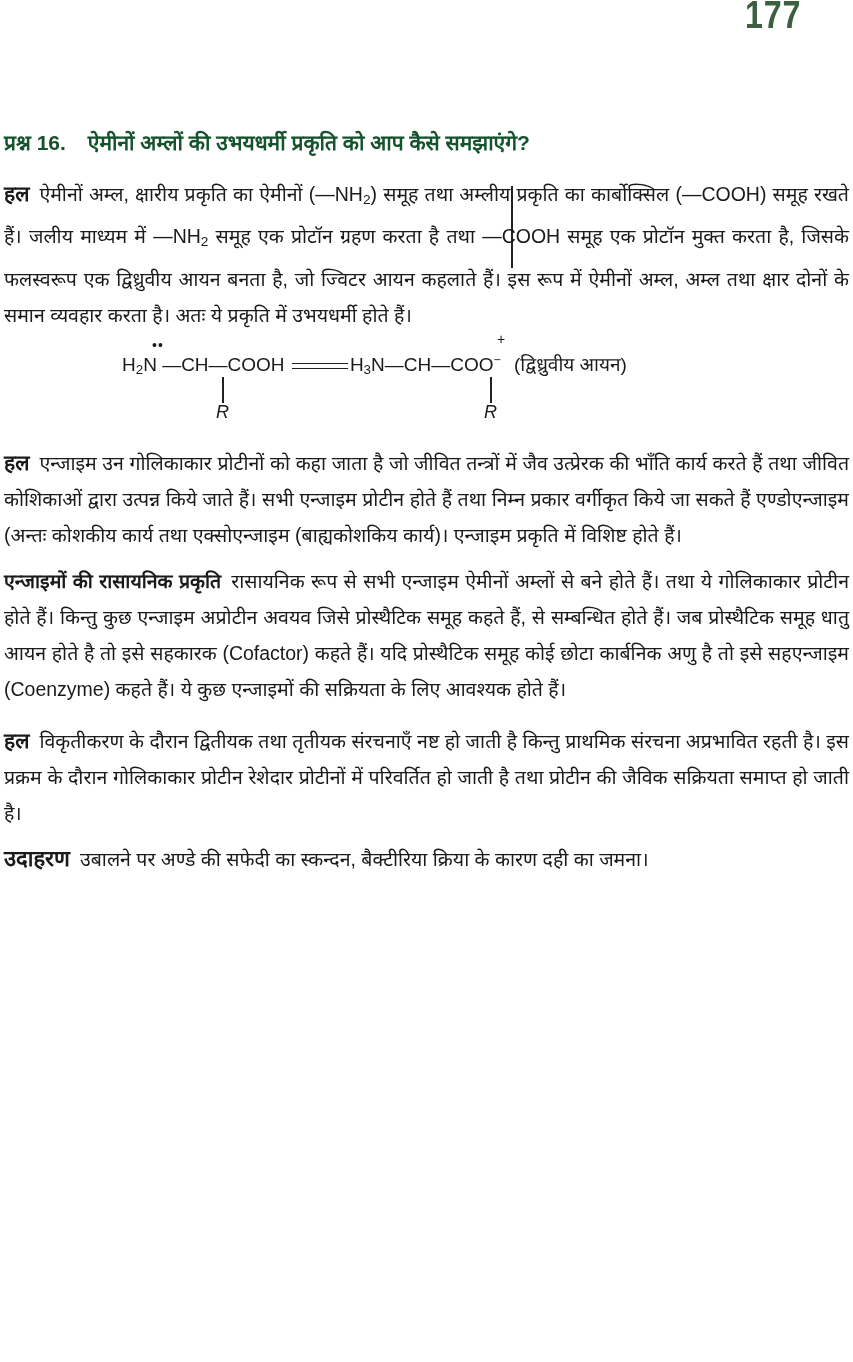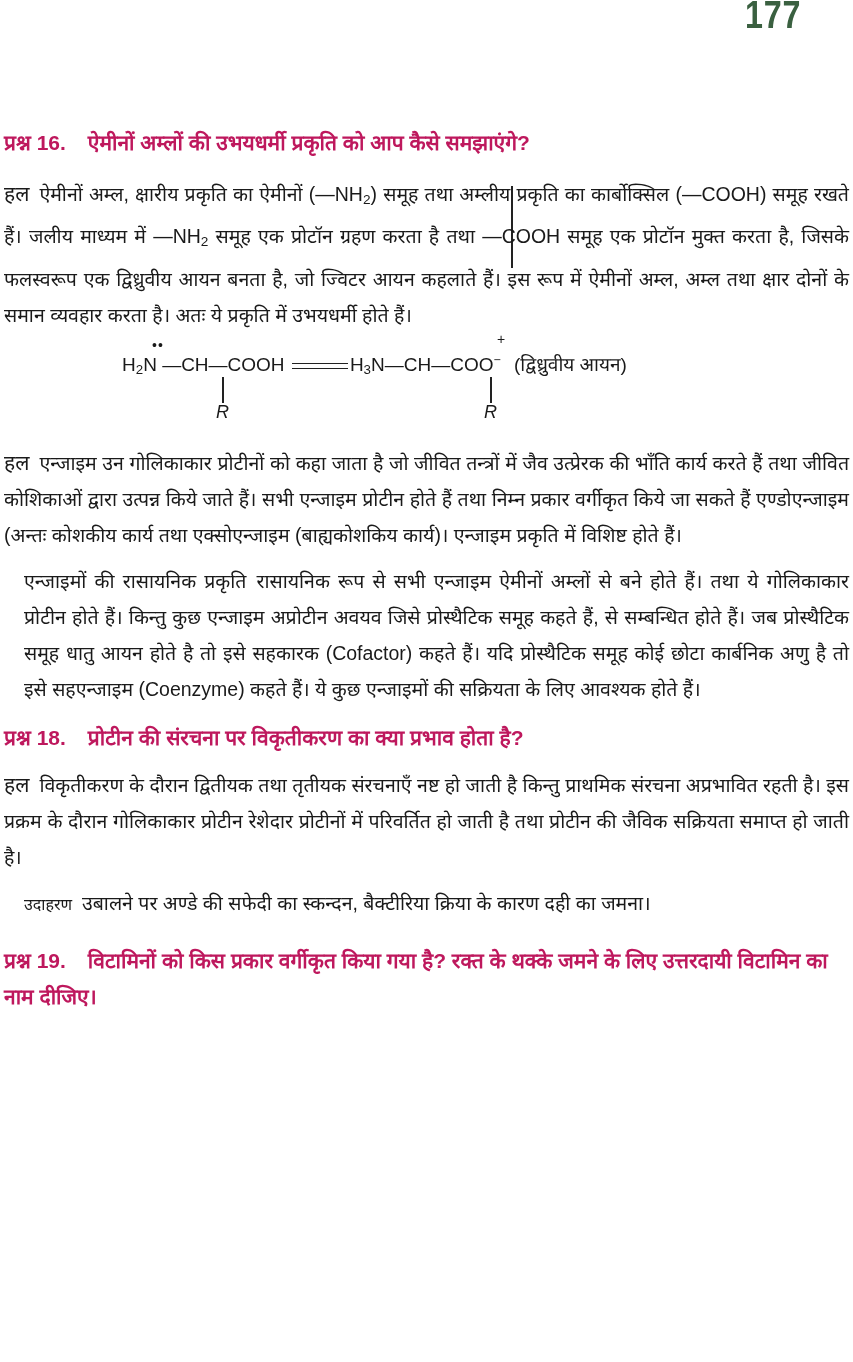--- a/index.html
+++ b/index.html
@@ -10,28 +10,28 @@
   }
   .page-number {
     position: absolute; top: -6px; right: 52px;
     font-family: "Liberation Sans", sans-serif;
     font-weight: 900; font-size: 38px; color: #3a6040;
     letter-spacing: 1px; transform: scaleX(0.85); transform-origin: right top;
   }
   .content { position: absolute; left: 4px; top: 128px; width: 845px; }
   .q-heading {
     font-weight: 700; font-size: 21px; line-height: 30px;
-    margin: 0; color: #be185d;
+    margin: 0; color: #14532d;
   }
   .q-heading .qnum { display: inline-block; margin-right: 22px; }
   .para {
     font-size: 19.5px; line-height: 36px; margin: 0; text-align: justify;
     text-align-last: left;
   }
-  .lead { font-weight: 400; font-size: 21px; margin-right: 10px; }
+  .lead { font-weight: 700; font-size: 21px; margin-right: 10px; }
   .sub { font-size: 0.7em; vertical-align: -0.25em; }
   .sup { font-size: 0.65em; vertical-align: 0.6em; }
 
   #q16 { margin-top: 0; }
   #q16-heading { margin-bottom: 18px; }
   #q16-answer { margin-bottom: 6px; }
 
   .equation {
     position: relative; height: 92px; margin-left: 118px; margin-top: 4px;
     font-size: 19px;
@@ -43,21 +43,21 @@
   .r-label { position: absolute; top: 63px; font-style: italic; font-size: 18px; }
   .eq-arrow { display: inline-block; width: 60px; position: relative; height: 14px; vertical-align: middle; }
   .eq-arrow::before, .eq-arrow::after {
     content: ""; position: absolute; left: 2px; right: 2px; height: 1.5px; background: #222;
   }
   .eq-arrow::before { top: 4px; }
   .eq-arrow::after { top: 9px; }
 
   #q17 { margin-top: 14px; }
   #q17-heading { margin-bottom: 18px; }
-  .mt10 { margin-top: 10px; margin-left: 20px; }
+  .mt10 { margin-top: 10px; }
   #q18 { margin-top: 16px; }
   #q18-heading { margin-bottom: 14px; }
   #q19 { margin-top: 20px; }
   #q19-heading { line-height: 36px; margin-bottom: 8px; }
 
   .scan-line {
     position: absolute; left: 511px; top: 186px; width: 1.5px; height: 82px; background: #222;
   }
 </style>
 </head>
@@ -95,30 +95,24 @@
   <section id="q17">
     <p class="para">
       <span class="lead">हल</span><span>एन्जाइम उन गोलिकाकार प्रोटीनों को कहा जाता है जो जीवित तन्त्रों में जैव उत्प्रेरक की भाँति कार्य करते हैं तथा जीवित कोशिकाओं द्वारा उत्पन्न किये जाते हैं। सभी एन्जाइम प्रोटीन होते हैं तथा निम्न प्रकार वर्गीकृत किये जा सकते हैं एण्डोएन्जाइम (अन्तः कोशकीय कार्य तथा एक्सोएन्जाइम (बाह्यकोशकिय कार्य)। एन्जाइम प्रकृति में विशिष्ट होते हैं।</span>
     </p>
     <p class="para mt10">
       <span class="lead" style="font-size:19.5px">एन्जाइमों की रासायनिक प्रकृति</span><span>रासायनिक रूप से सभी एन्जाइम ऐमीनों अम्लों से बने होते हैं। तथा ये गोलिकाकार प्रोटीन होते हैं। किन्तु कुछ एन्जाइम अप्रोटीन अवयव जिसे प्रोस्थैटिक समूह कहते हैं, से सम्बन्धित होते हैं। जब प्रोस्थैटिक समूह धातु आयन होते है तो इसे सहकारक (Cofactor) कहते हैं। यदि प्रोस्थैटिक समूह कोई छोटा कार्बनिक अणु है तो इसे सहएन्जाइम (Coenzyme) कहते हैं। ये कुछ एन्जाइमों की सक्रियता के लिए आवश्यक होते हैं।</span>
     </p>
   </section>
 
   <section id="q18">
-    <h2 id="q18-heading" class="q-heading">
-      <span class="qnum">प्रश्न 18.</span><span>प्रोटीन की संरचना पर विकृतीकरण का क्या प्रभाव होता है?</span>
-    </h2>
     <p class="para">
       <span class="lead">हल</span><span>विकृतीकरण के दौरान द्वितीयक तथा तृतीयक संरचनाएँ नष्ट हो जाती है किन्तु प्राथमिक संरचना अप्रभावित रहती है। इस प्रक्रम के दौरान गोलिकाकार प्रोटीन रेशेदार प्रोटीनों में परिवर्तित हो जाती है तथा प्रोटीन की जैविक सक्रियता समाप्त हो जाती है।</span>
     </p>
     <p class="para mt10">
-      <span class="lead" style="font-size:16px">उदाहरण</span><span>उबालने पर अण्डे की सफेदी का स्कन्दन, बैक्टीरिया क्रिया के कारण दही का जमना।</span>
+      <span class="lead" style="font-size:22px">उदाहरण</span><span>उबालने पर अण्डे की सफेदी का स्कन्दन, बैक्टीरिया क्रिया के कारण दही का जमना।</span>
     </p>
   </section>
 
   <section id="q19">
-    <h2 id="q19-heading" class="q-heading">
-      <span class="qnum">प्रश्न 19.</span><span>विटामिनों को किस प्रकार वर्गीकृत किया गया है? रक्त के थक्के जमने के लिए उत्तरदायी विटामिन का नाम दीजिए।</span>
-    </h2>
   </section>
 
 </div>
 
 </body></html>

